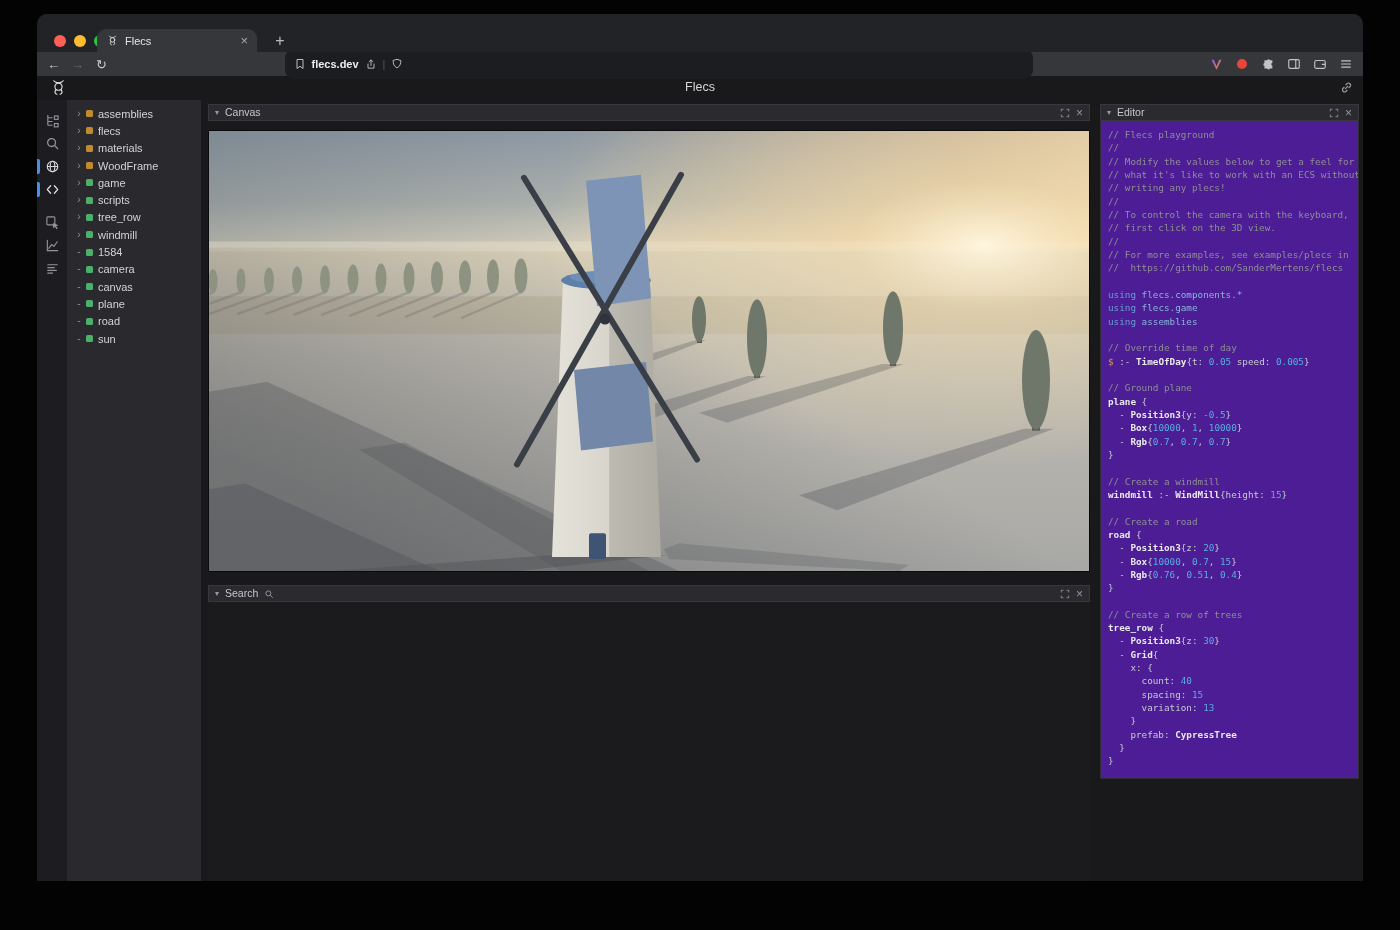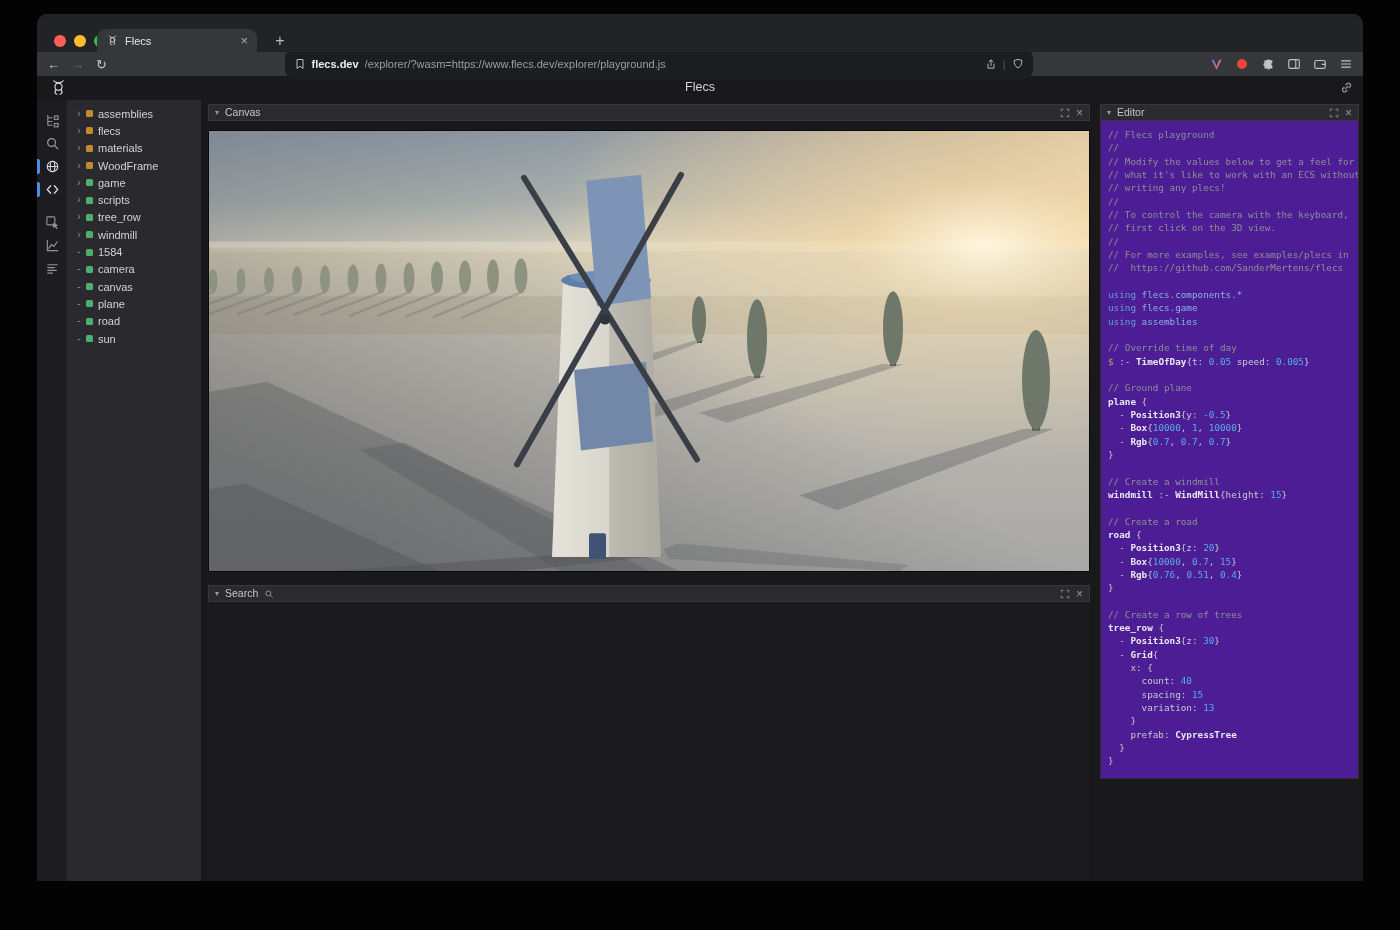--- a/index.html
+++ b/index.html
@@ -123,21 +123,20 @@
     <div class="toolbar">
       <span class="nav-glyph">←</span>
       <span class="nav-glyph disabled">→</span>
       <span class="nav-glyph">↻</span>
       <span class="tool-spacer"></span>
       <div class="urlbar">
         <svg width="12" height="12" viewBox="0 0 16 16" fill="none" stroke="#c0c2c6" stroke-width="1.3" stroke-linejoin="round">
             <path d="M4 2h8v12l-4-3-4 3z"></path>
           </svg>
         <span class="url-domain">flecs.dev</span>
-        <span class="url-path">/explorer/?wasm=https://www.flecs.dev/explorer/playground.js</span>
         <svg width="12" height="12" viewBox="0 0 16 16" fill="none" stroke="#b7b9bd" stroke-width="1.3" stroke-linecap="round" stroke-linejoin="round">
             <path d="M8 10V2.8M5.5 5L8 2.5 10.5 5M4 8v5.5h8V8"></path>
           </svg>
         <span class="url-div">|</span>
         <svg width="12" height="12" viewBox="0 0 16 16" fill="none" stroke="#b7b9bd" stroke-width="1.3" stroke-linejoin="round">
             <path d="M8 1.8l5.2 1.5c0 4.7-1.2 7.7-5.2 9.9-4-2.2-5.2-5.2-5.2-9.9z"></path>
           </svg>
       </div>
       <span class="tool-spacer"></span>
       <div class="chrome-actions">

